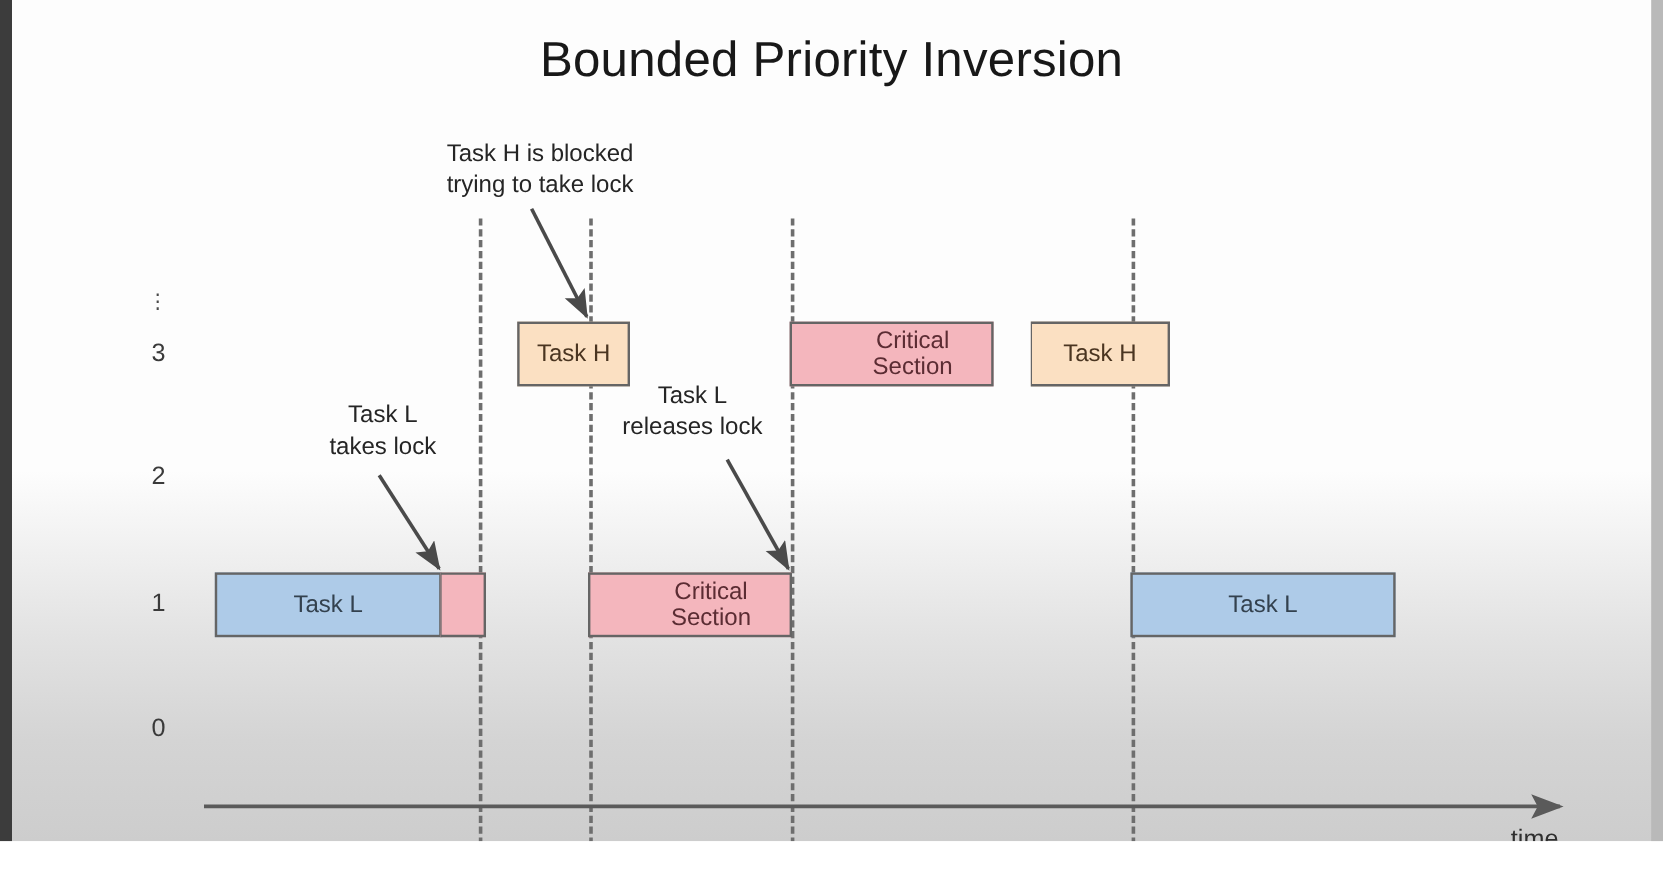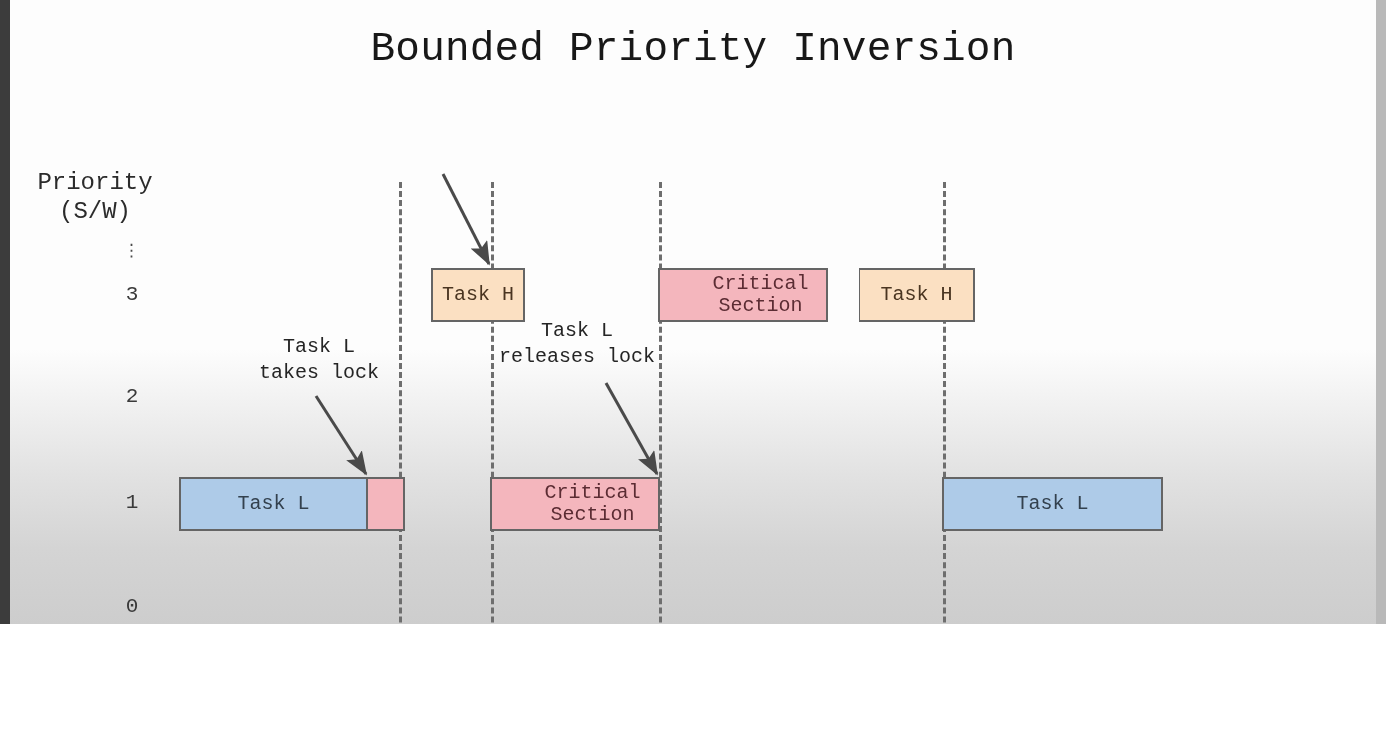--- a/index.html
+++ b/index.html
@@ -3,23 +3,23 @@
 <meta charset="utf-8">
 <style>
   html, body {
     margin: 0;
     padding: 0;
     background: #ffffff;
   }
   #stage {
     position: relative;
     width: 1386px;
-    height: 624px;
+    height: 701px;
     overflow: hidden;
-    font-family: Liberation Mono, monospace;
+    font-family: Liberation Sans, sans-serif;
     background: linear-gradient(to bottom,
                 #fdfdfd 0%,
                 #fdfdfd 56%,
                 #f2f2f2 64%,
                 #e2e2e2 76%,
                 #d4d4d4 88%,
                 #cdcdcd 100%);
   }
   
   .edge-strip {
@@ -120,22 +120,20 @@
 </head>
 <body>
 
 <div id="stage">
 
   <div class="edge-strip edge-left"></div>
   <div class="edge-strip edge-right"></div>
 
   <div id="title">Bounded Priority Inversion</div>
 
-  <div class="axis-caption" style="left: 30px; top: 168px; width: 130px;">Priority
-(S/W)</div>
 
   <div class="tick-ellipsis" style="left: 114px; top: 247px;">⋮</div>
   <div class="tick-label" style="left: 114px; top: 283px;">3</div>
   <div class="tick-label" style="left: 114px; top: 385px;">2</div>
   <div class="tick-label" style="left: 114px; top: 491px;">1</div>
   <div class="tick-label" style="left: 114px; top: 595px;">0</div>
 
   <div class="vline" style="left: 399px; top: 182px; height: 540px;"></div>
   <div class="vline" style="left: 491px; top: 182px; height: 540px;"></div>
   <div class="vline" style="left: 659px; top: 182px; height: 540px;"></div>
@@ -150,20 +148,22 @@
 
   <div class="block blue" style="left: 179px; top: 477px; width: 189px; height: 54px;">Task L</div>
 
   <div class="block pink nolabel seam-left" style="left: 367px; top: 477px; width: 33px; height: 54px;"></div>
 
   <div class="block pink" style="left: 490px; top: 477px; width: 170px; height: 54px;">Critical
 Section</div>
 
   <div class="block blue" style="left: 942px; top: 477px; width: 221px; height: 54px;">Task L</div>
 
+  <div class="annot" style="left: 335px; top: 116px; width: 230px;">Task H is blocked
+trying to take lock</div>
 
   <div class="annot" style="left: 243px; top: 334px; width: 152px;">Task L
 takes lock</div>
 
   <div class="annot" style="left: 497px; top: 318px; width: 160px;">Task L
 releases lock</div>
 
   <svg class="overlay" viewBox="0 0 1386 732">
     <defs>
       <marker id="arrowhead" markerWidth="9" markerHeight="9" refX="7.4" refY="3.1" orient="auto" markerUnits="strokeWidth">

